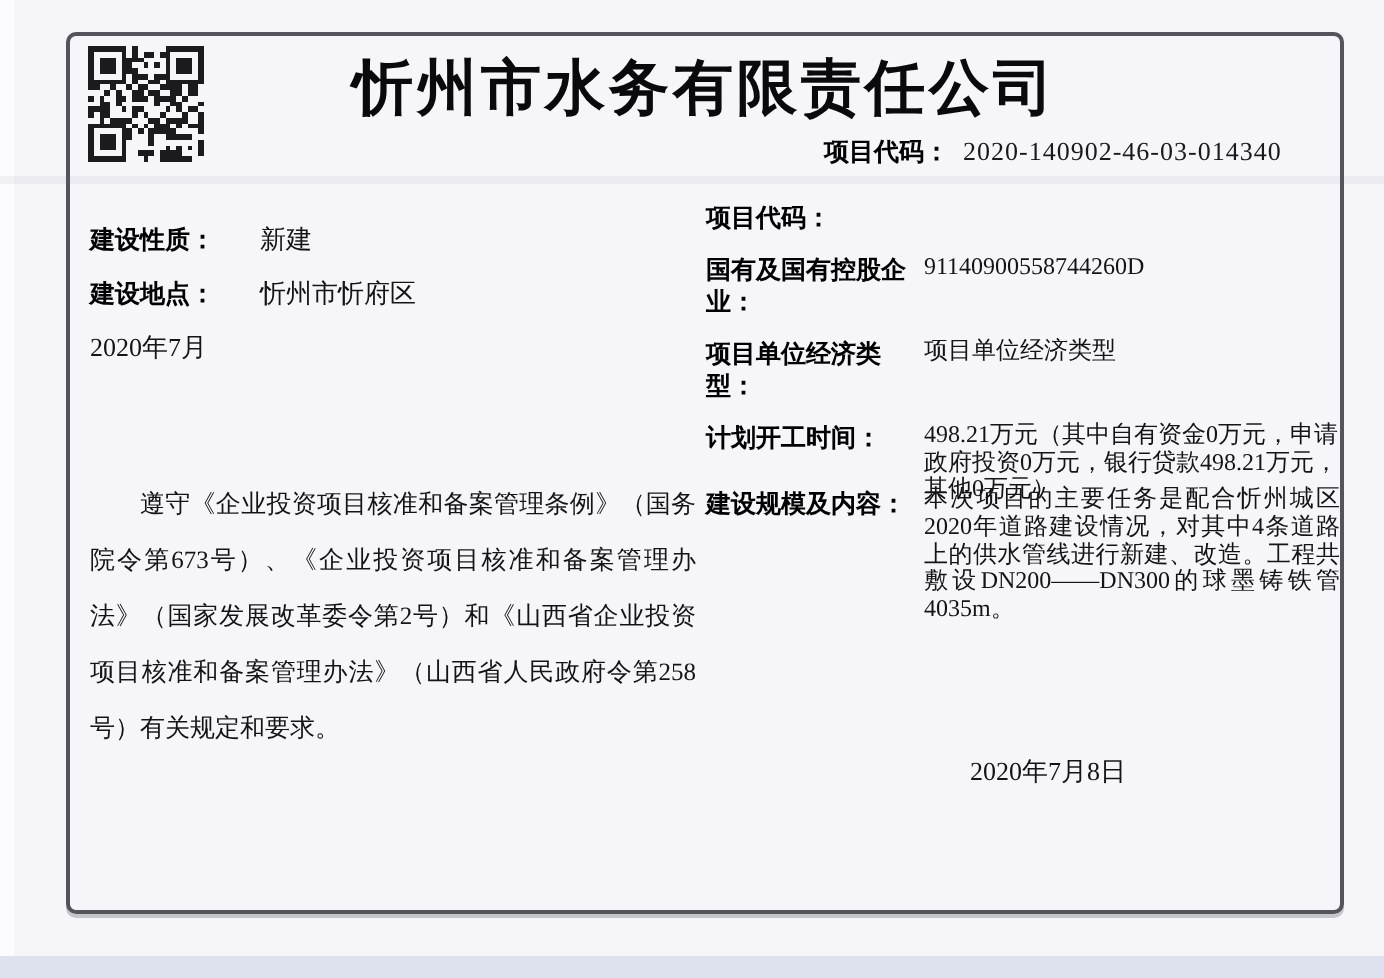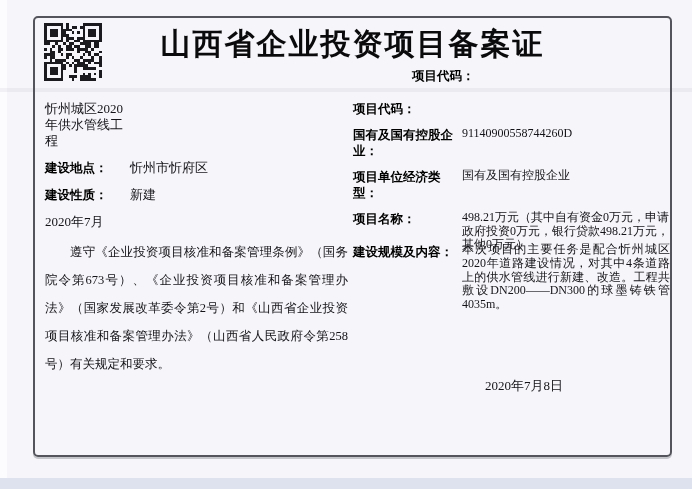--- a/index.html
+++ b/index.html
@@ -549,57 +549,57 @@
       <i style="grid-row:21;grid-column:14;background:#1b1b1f"></i>
       <i style="grid-row:21;grid-column:15;background:#1b1b1f"></i>
       <i style="grid-row:21;grid-column:16;background:#1b1b1f"></i>
       <i style="grid-row:21;grid-column:17;background:#1b1b1f"></i>
       <i style="grid-row:21;grid-column:18;background:#1b1b1f"></i>
       <i style="grid-row:21;grid-column:19;background:#1b1b1f"></i>
       <i style="grid-row:21;grid-column:20;"></i>
       <i style="grid-row:21;grid-column:21;"></i>
     </div>
 
-  <div class="cert-title">山西省企业投资项目备案证</div>
+  <div class="cert-title">忻州市水务有限责任公司</div>
 
   <div class="code-row">
     <span class="lbl">项目代码：</span>
+    <span class="val">2020-140902-46-03-014340</span>
   </div>
 
   <div class="col col-left">
     <div class="f-row">
-      <span class="f-value">忻州城区2020年供水管线工程</span>
+    </div>
+    <div class="f-row">
+      <span class="f-label">建设性质：</span>
+      <span class="f-value">新建</span>
     </div>
     <div class="f-row">
       <span class="f-label">建设地点：</span>
       <span class="f-value">忻州市忻府区</span>
     </div>
     <div class="f-row">
-      <span class="f-label">建设性质：</span>
-      <span class="f-value">新建</span>
-    </div>
-    <div class="f-row">
       <span class="f-value">2020年7月</span>
     </div>
   </div>
 
   <div class="col col-right">
     <div class="f-row">
       <span class="f-label">项目代码：</span>
     </div>
     <div class="f-row">
       <span class="f-label">国有及国有控股企业：</span>
       <span class="f-value">91140900558744260D</span>
     </div>
     <div class="f-row">
       <span class="f-label">项目单位经济类型：</span>
-      <span class="f-value">国有及国有控股企业</span>
-    </div>
-    <div class="f-row">
-      <span class="f-label">项目名称：</span>
+      <span class="f-value">项目单位经济类型</span>
+    </div>
+    <div class="f-row">
+      <span class="f-label">计划开工时间：</span>
       <span class="f-value">498.21万元（其中自有资金0万元，申请政府投资0万元，银行贷款498.21万元，其他0万元）</span>
     </div>
   </div>
 
   <div class="commit-text">遵守《企业投资项目核准和备案管理条例》（国务院令第673号）、《企业投资项目核准和备案管理办法》（国家发展改革委令第2号）和《山西省企业投资项目核准和备案管理办法》（山西省人民政府令第258号）有关规定和要求。</div>
 
   <div class="scope-label">建设规模及内容：</div>
   <div class="scope-text">本次项目的主要任务是配合忻州城区2020年道路建设情况，对其中4条道路上的供水管线进行新建、改造。工程共敷设DN200——DN300的球墨铸铁管4035m。</div>
 
   <div class="issue-date">2020年7月8日</div>

